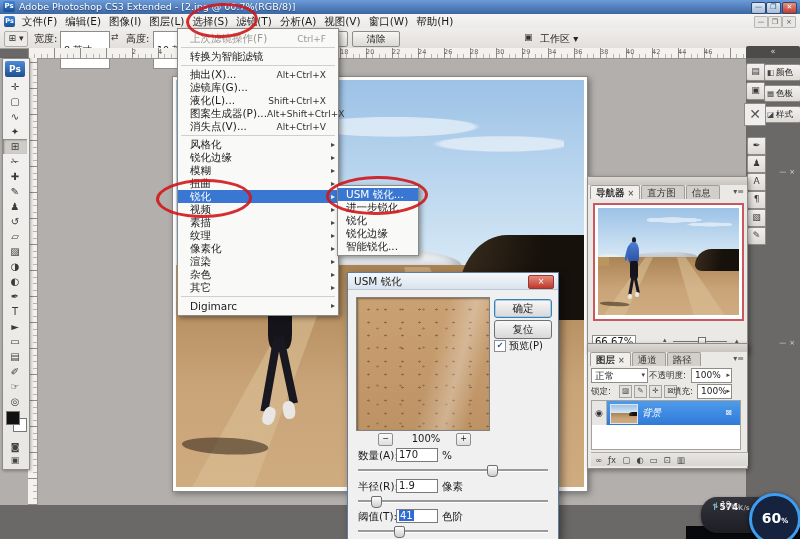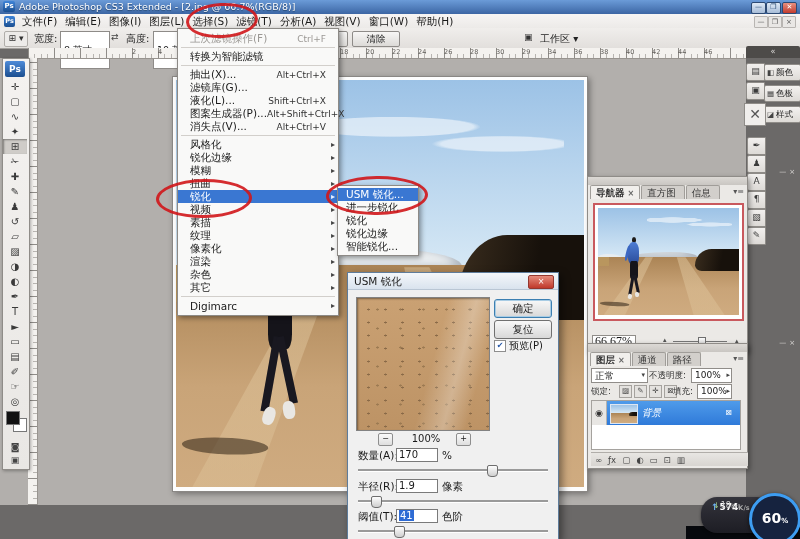--- a/index.html
+++ b/index.html
@@ -162,21 +162,21 @@
   .phead{position:absolute;left:0;top:0;width:100%;height:8px;background:linear-gradient(#dcd9d5,#c9c6c2);}
   .ptabs{position:absolute;left:2px;top:8px;height:14px;display:flex;}
   .ptab{padding:0 5px;font-size:9.5px;line-height:14px;background:#d2cfcb;border:1px solid #a09d99;
         border-bottom:none;margin-right:1px;border-radius:2px 2px 0 0;color:#333;white-space:nowrap;}
   .ptab.active{background:#f1efec;font-weight:bold;}
   .ptab .tc{margin-left:3px;font-size:8px;color:#666;}
   .pmenuicon{position:absolute;right:3px;top:10px;font-size:8px;color:#555;}
   .navimg{position:absolute;left:5px;top:26px;width:147px;height:114px;background:#fff;border:2px solid #c9595e;}
   .navbot{position:absolute;left:0;bottom:3px;width:100%;height:16px;}
   .navzoom{position:absolute;left:4px;top:2px;width:40px;height:11px;background:#fff;border:1px solid #908d89;
-        font-size:12px;line-height:11px;padding-left:2px;font-family:Liberation Serif, serif;}
+        font-size:10px;line-height:11px;padding-left:2px;}
   .navslide{position:absolute;right:8px;top:3px;width:76px;}
   .navslide .mt{position:absolute;top:0;font-size:7px;color:#555;}
   .navslide .mt2{font-size:9px;}
   .navslide .trk{position:absolute;left:10px;right:12px;top:5px;height:1px;background:#777;}
   .navslide .nthumb{position:absolute;left:46%;top:1px;width:6px;height:8px;background:linear-gradient(#fbfbfb,#cacaca);
         border:1px solid #6e6e6e;}
 
   .layrow1{position:absolute;left:3px;top:24px;width:153px;height:14px;}
   .blend{position:absolute;left:0;top:0;width:52px;height:13px;background:#fff;border:1px solid #908d89;
         font-size:9.5px;line-height:13px;padding-left:3px;}

